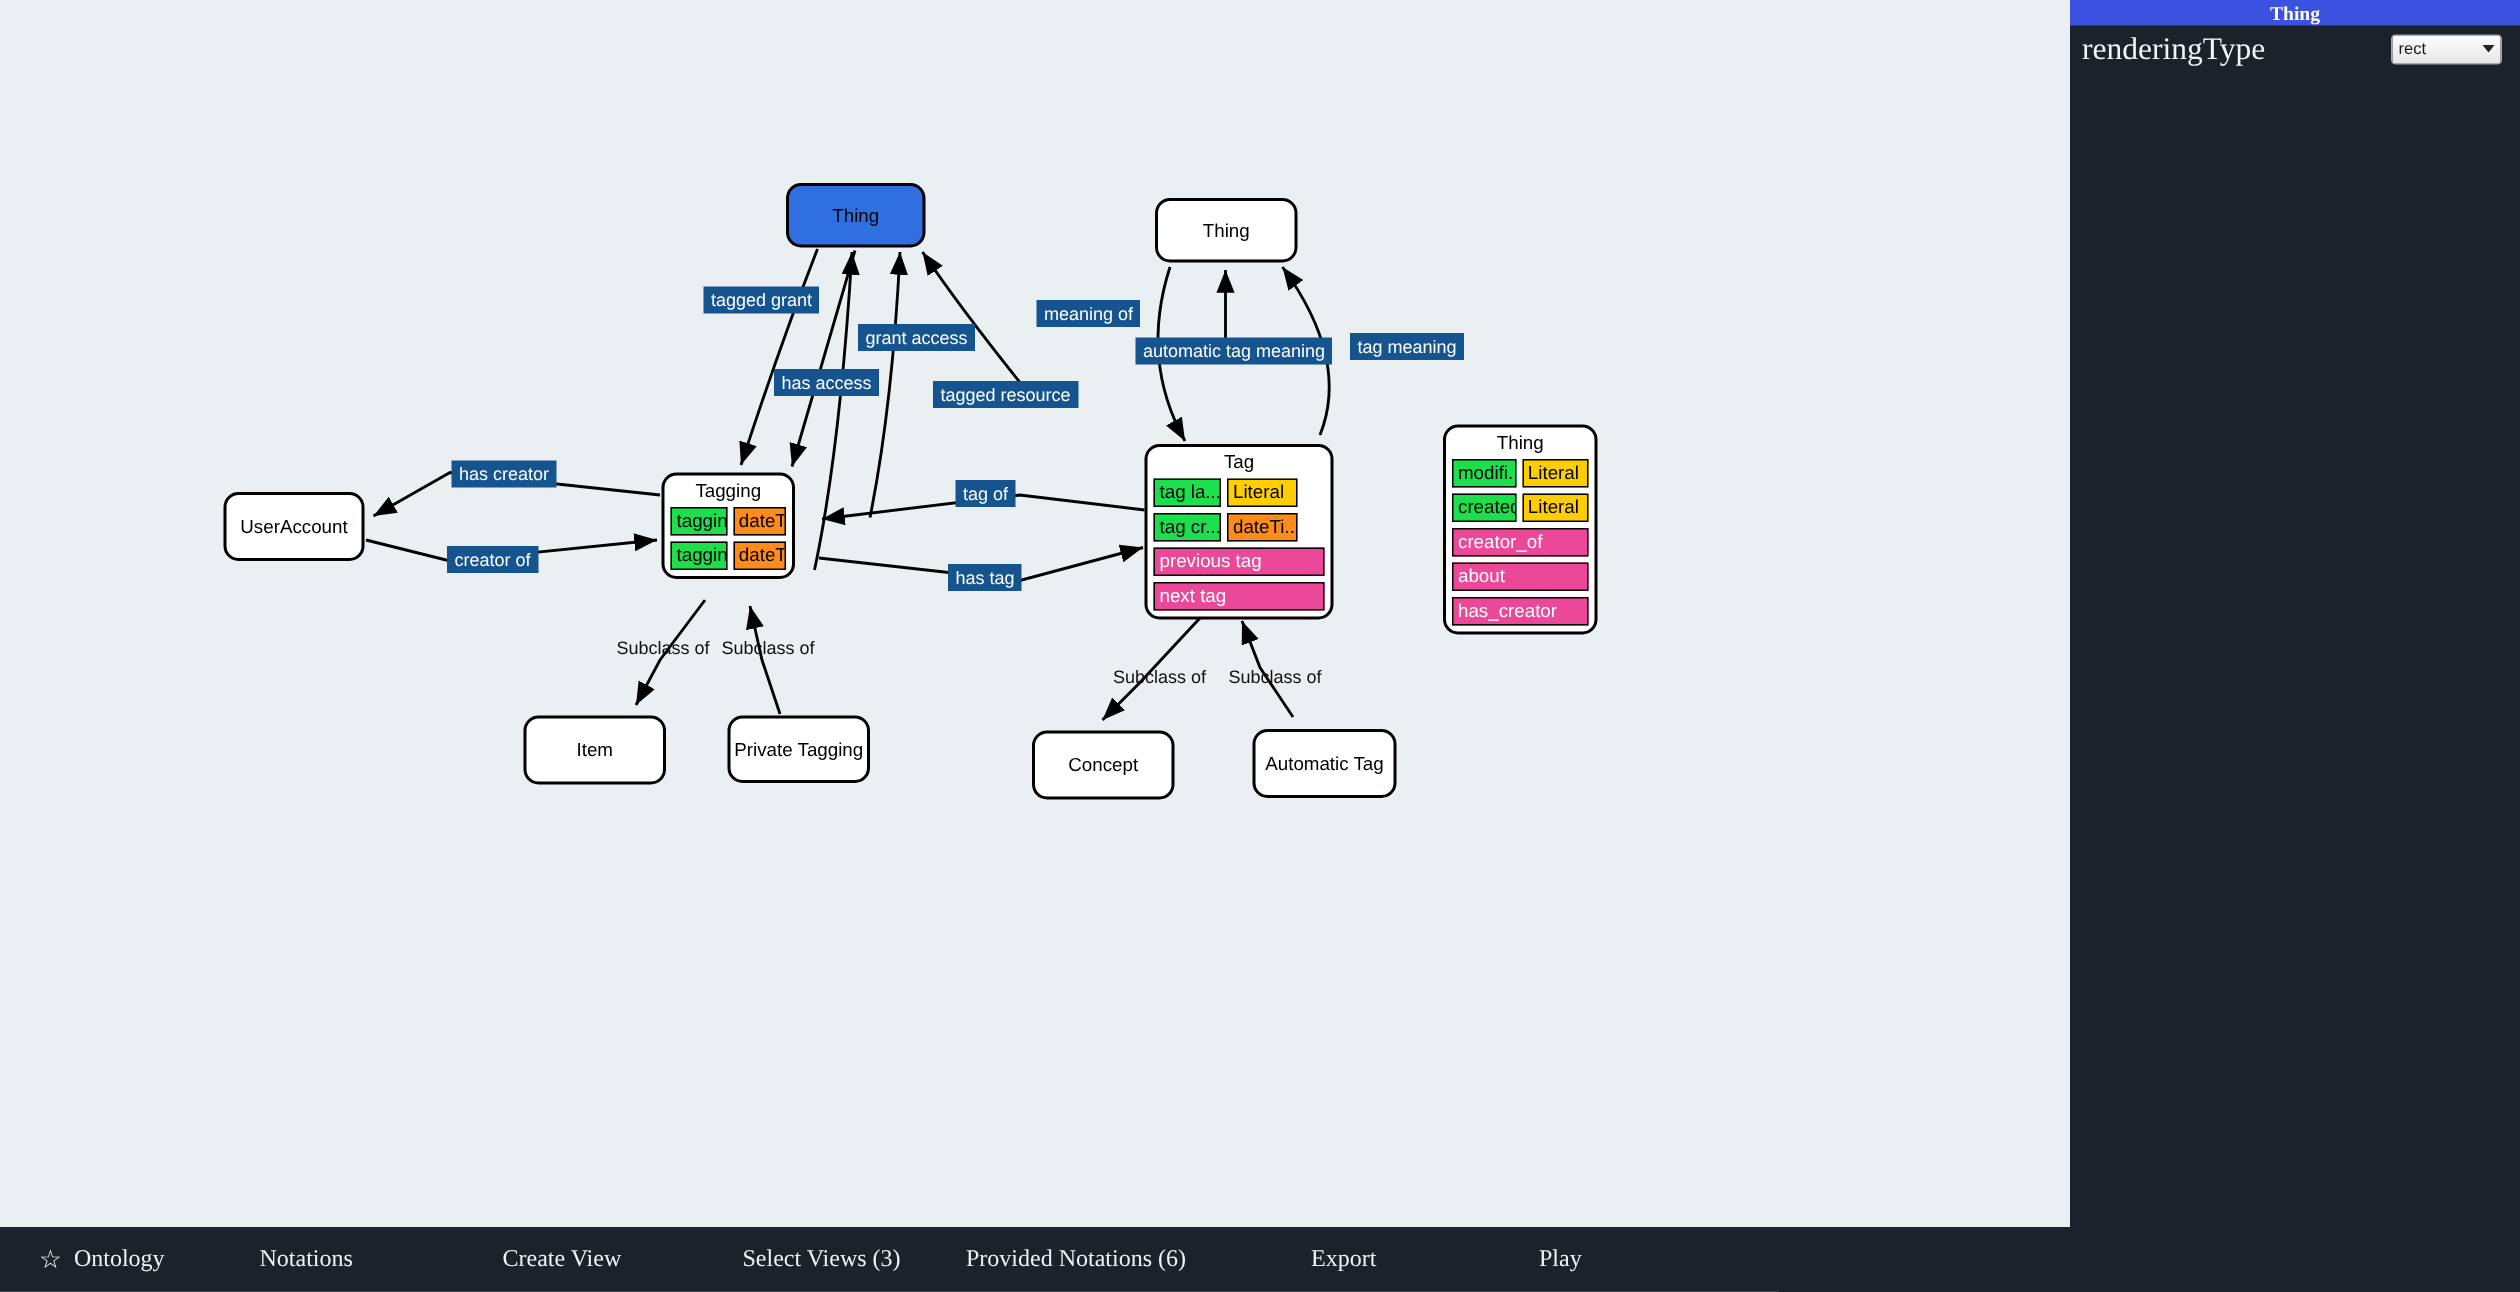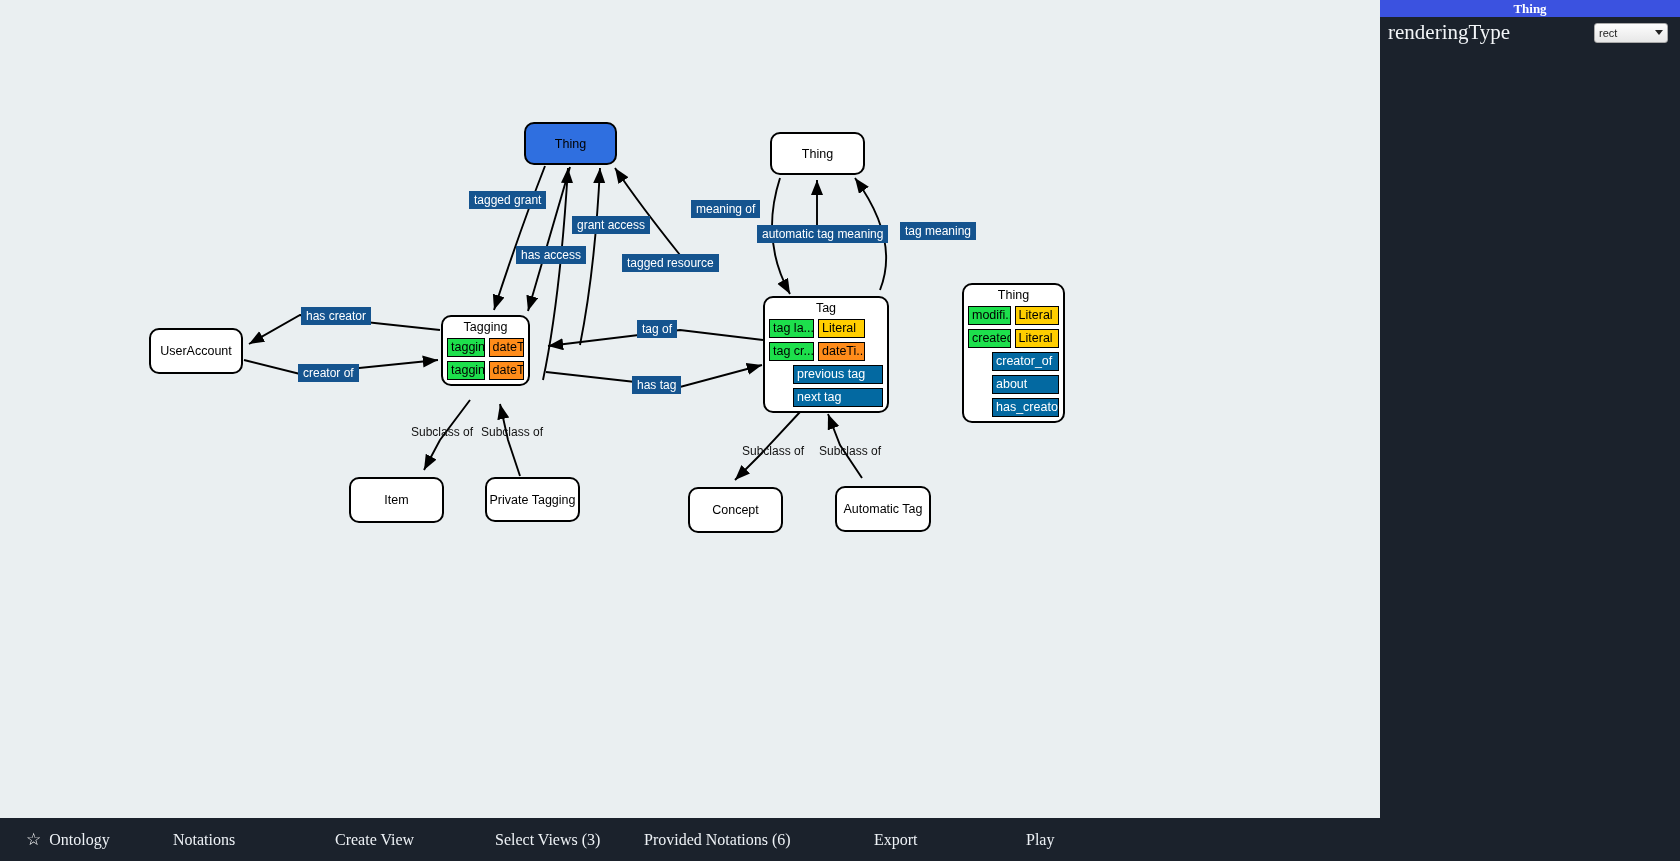--- a/index.html
+++ b/index.html
@@ -77,21 +77,21 @@
     border: 1px solid #000;
     font-size: 12.5px;
     line-height: 15px;
     padding: 1px 3px;
     white-space: nowrap;
     overflow: hidden;
   }
   .cell.green  { background: #1ddf4c; color: #000; }
   .cell.yellow { background: #ffce00; color: #000; }
   .cell.orange { background: #ff8c1a; color: #000; }
-  .cell.blue   { background: #0369a1; color: #ffffff; margin-left: 24px; }
+  .cell.blue   { background: #ec4899; color: #ffffff; }
   .cell.full   { flex: 1 1 auto; }
 
   
   .edge-label {
     position: absolute;
     background: #15548f;
     color: #ffffff;
     font-size: 12px;
     line-height: 14px;
     padding: 2px 5px;

